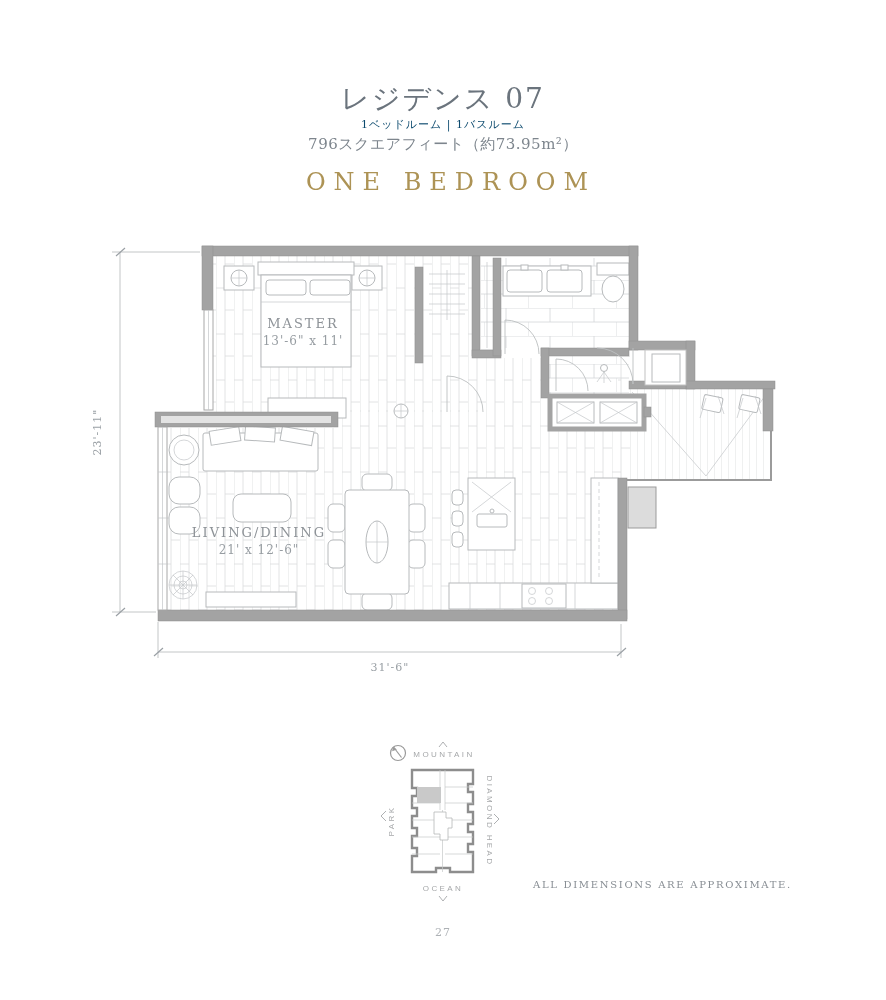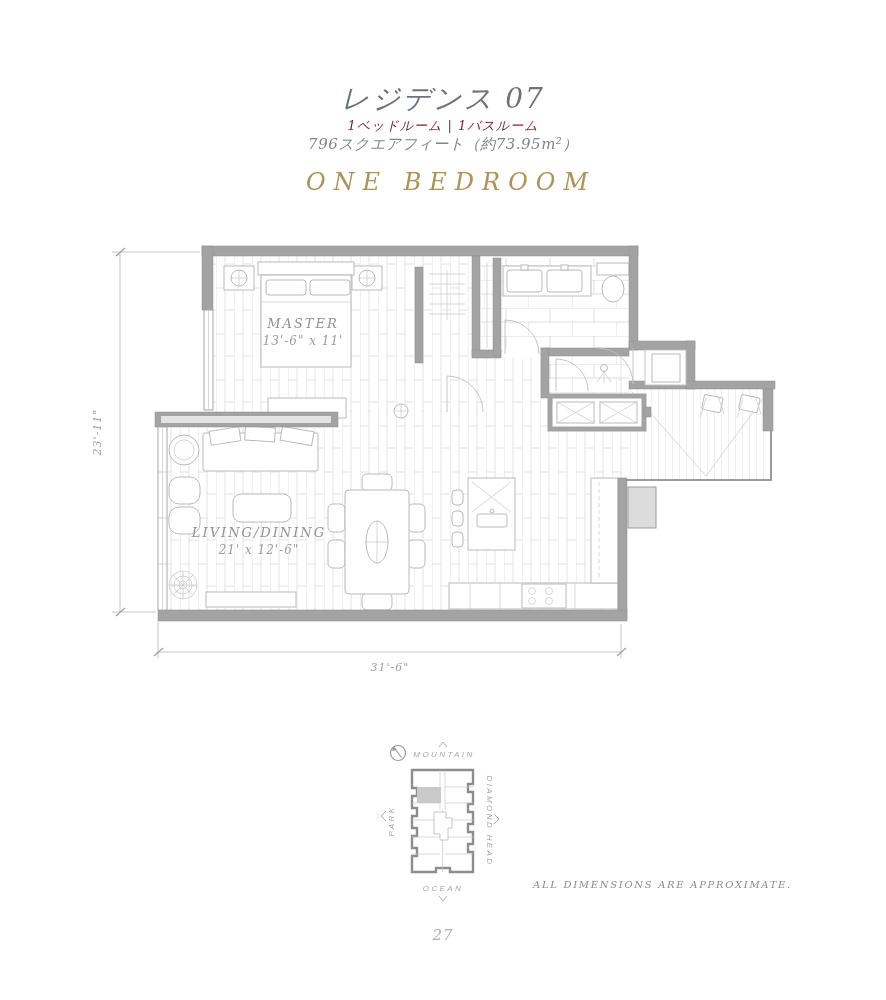--- a/index.html
+++ b/index.html
@@ -1,25 +1,25 @@
 <!DOCTYPE html>
 <html><head>
 <meta charset="utf-8">
 <style>
   html,body{margin:0;padding:0;background:#fff;}
   .page{position:relative;width:886px;height:1000px;background:#ffffff;overflow:hidden;
-        font-family:"DejaVu Serif","Liberation Serif",serif;font-style:italic;}
+        font-family:"DejaVu Serif","Liberation Serif",serif;}
   .abs{position:absolute;}
   .center{left:0;width:886px;text-align:center;}
   .title-jp{top:80px;font-size:28px;color:#6b747d;letter-spacing:2px;}
-  .sub1{top:117px;font-size:13px;color:#7f1d1d;letter-spacing:1px;}
+  .sub1{top:117px;font-size:11px;color:#0c4a6e;letter-spacing:1px;}
   .sub2{top:135px;font-size:15px;color:#7d858d;letter-spacing:0.5px;}
   .plan-type{top:168px;font-size:24px;color:#ad9355;letter-spacing:8px;padding-left:8px;}
   .disclaimer{top:879px;right:94px;font-size:10px;color:#878d93;letter-spacing:1.7px;}
-  .page-num{top:926px;font-size:15px;color:#adb1b5;letter-spacing:1px;}
+  .page-num{top:926px;font-size:11px;color:#adb1b5;letter-spacing:1px;}
   svg text{font-family:"DejaVu Serif","Liberation Serif",serif;}
   .room-label{fill:#8d9297;font-size:13px;letter-spacing:2px;}
   .room-dims{fill:#979da2;font-size:12px;letter-spacing:1px;}
   .dim-label{fill:#9aa0a5;font-size:11px;letter-spacing:1px;}
   .key-label{font-family:"Liberation Sans","DejaVu Sans",sans-serif;fill:#a6a8aa;
              font-size:8px;letter-spacing:2.4px;}
   .furn{stroke:#b7babc;fill:#ffffff;stroke-width:1;}
   .furn-line{stroke:#c3c6c8;fill:none;stroke-width:0.7;}
   .wall{fill:#a3a3a3;stroke:#8f8f8f;stroke-width:0.5;}
   .thinrail{stroke:#9b9b9b;stroke-width:2;fill:none;}

